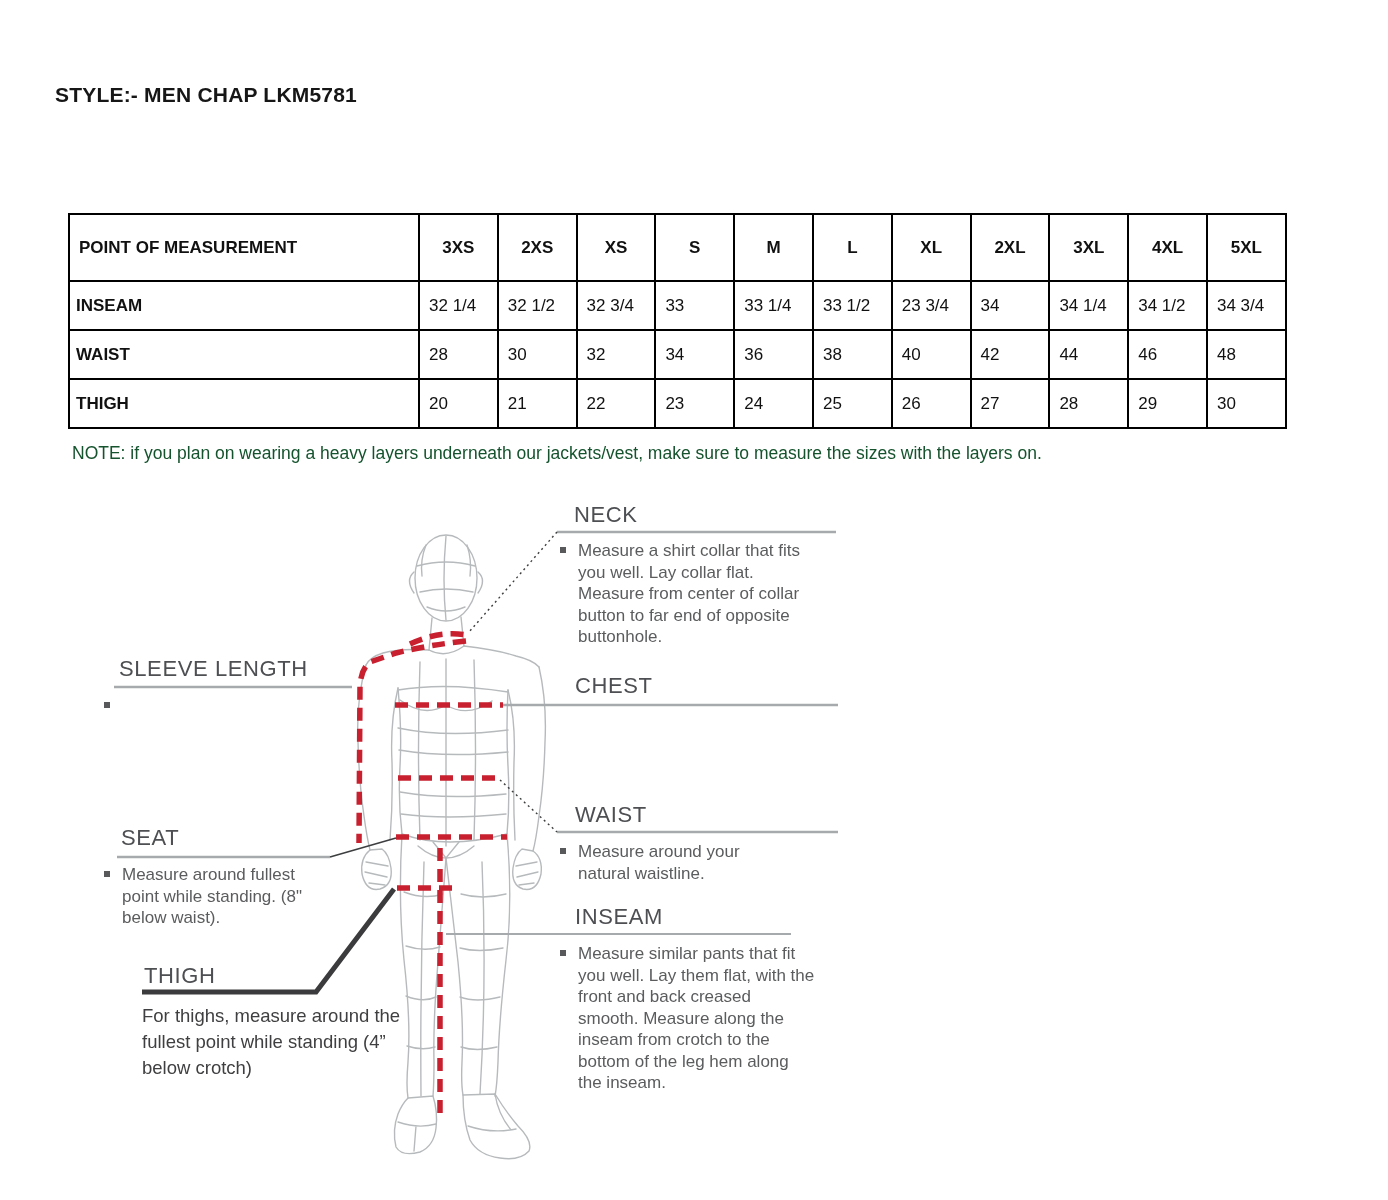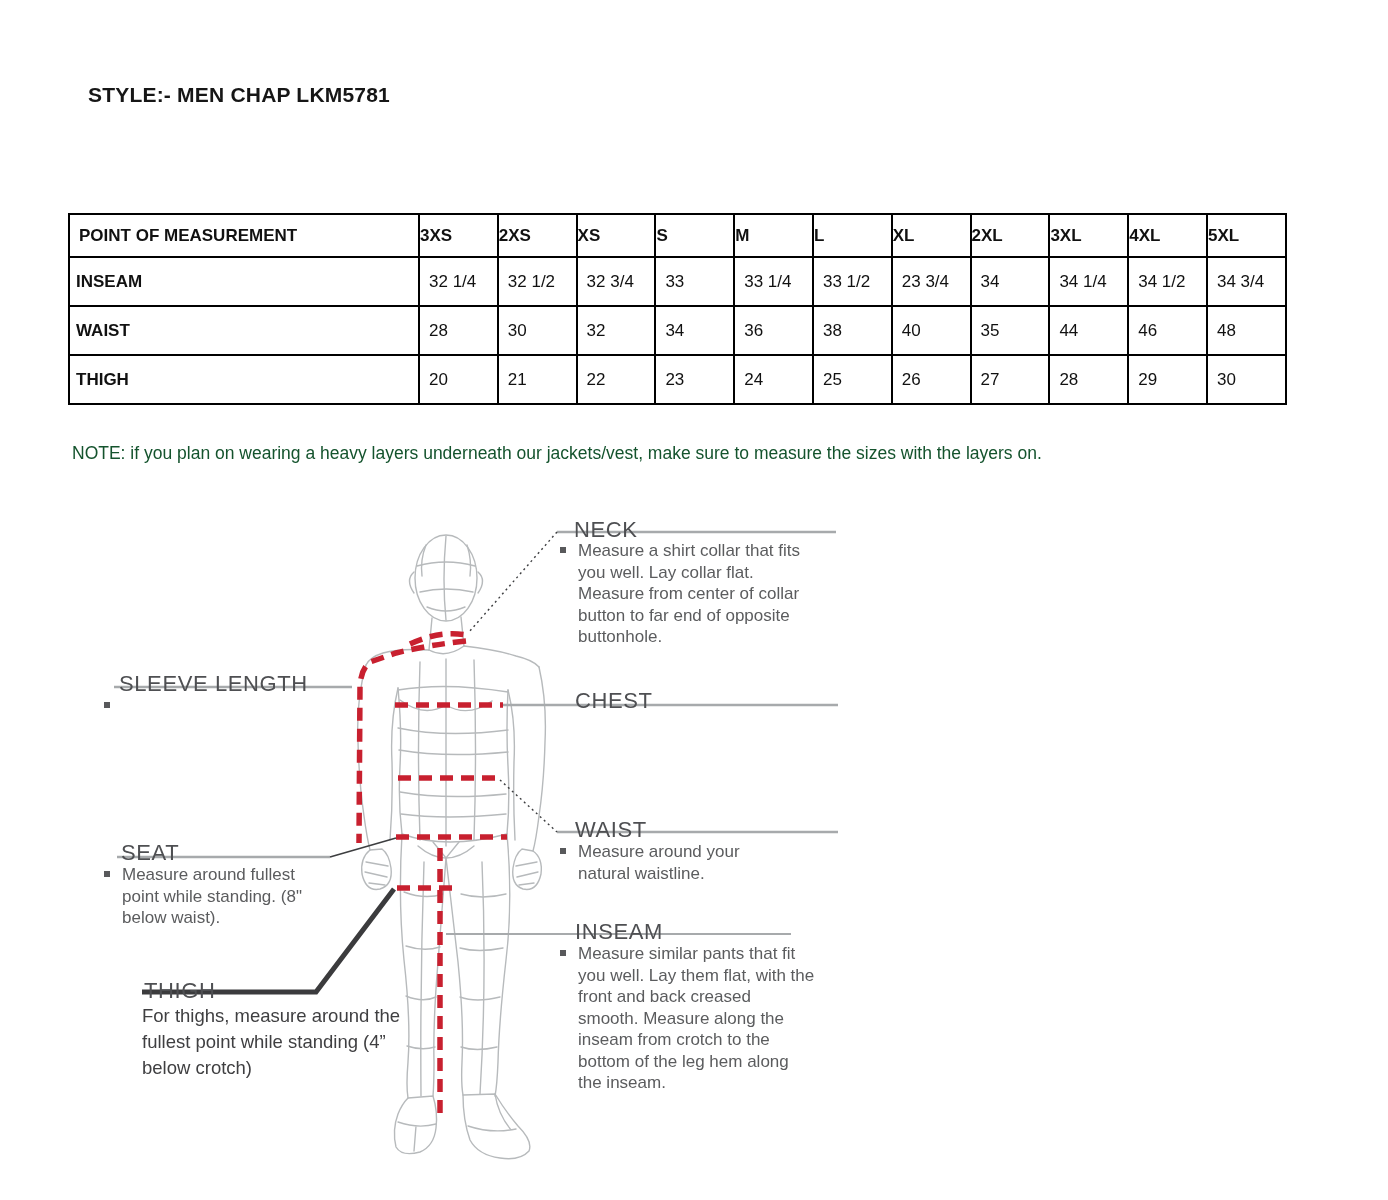--- a/index.html
+++ b/index.html
@@ -5,21 +5,21 @@
   html,body{margin:0;padding:0;background:#ffffff;}
   #page{
     position:relative;
     width:1388px;height:1200px;
     background:#ffffff;
     font-family:"Liberation Sans", sans-serif;
     overflow:hidden;
   }
   
   .doc-title{
-    position:absolute;left:88px;top:83px;
+    position:absolute;left:55px;top:83px;
     font-size:21px;font-weight:bold;color:#161616;
     letter-spacing:.2px;
   }
   .doc-note{
     position:absolute;left:72px;top:443px;
     font-size:17.5px;font-weight:normal;color:#14532d;
     width:1160px;
   }
   
   table.size-chart{
@@ -29,31 +29,31 @@
     font-size:17px;color:#111;
   }
   table.size-chart th, table.size-chart td{
     border:2.5px solid #000;
     padding:0 0 0 9px;
     text-align:left;vertical-align:middle;
     white-space:nowrap;overflow:hidden;margin-left:22px;
   }
   table.size-chart thead th{height:41px;font-weight:bold;}
   table.size-chart thead th:first-child{text-align:left;}
-  table.size-chart thead th:not(:first-child){text-align:left;padding:0;}
+  table.size-chart thead th:not(:first-child){text-align:center;padding:12px;}
   table.size-chart tbody tr{height:49px;}
   table.size-chart tbody th{font-weight:bold;padding-left:6px;}
   table.size-chart tbody td{font-weight:normal;}
   table.size-chart col.c-label{width:350px;}
   table.size-chart col.c-size{width:78.8px;}
   
   .callout{position:absolute;}
   .callout .hdr{
     font-size:22px;color:#4e4f52;font-weight:400;
-    letter-spacing:.6px;white-space:nowrap;margin-top:15px;
+    letter-spacing:.6px;white-space:nowrap;
   }
   .para{
     position:absolute;
     font-size:17px;line-height:21.5px;color:#5b5c5e;
   }
   .para.bulleted{padding-left:22px;}
   .para .bullet{
     position:absolute;left:4px;top:7px;width:6px;height:6px;
     background:#58595b;
   }
@@ -117,21 +117,21 @@
         </tr>
         <tr>
           <th>WAIST</th>
           <td>28</td>
           <td>30</td>
           <td>32</td>
           <td>34</td>
           <td>36</td>
           <td>38</td>
           <td>40</td>
-          <td>35</td>
+          <td>42</td>
           <td>44</td>
           <td>46</td>
           <td>48</td>
         </tr>
         <tr>
           <th>THIGH</th>
           <td>20</td>
           <td>21</td>
           <td>22</td>
           <td>23</td>

